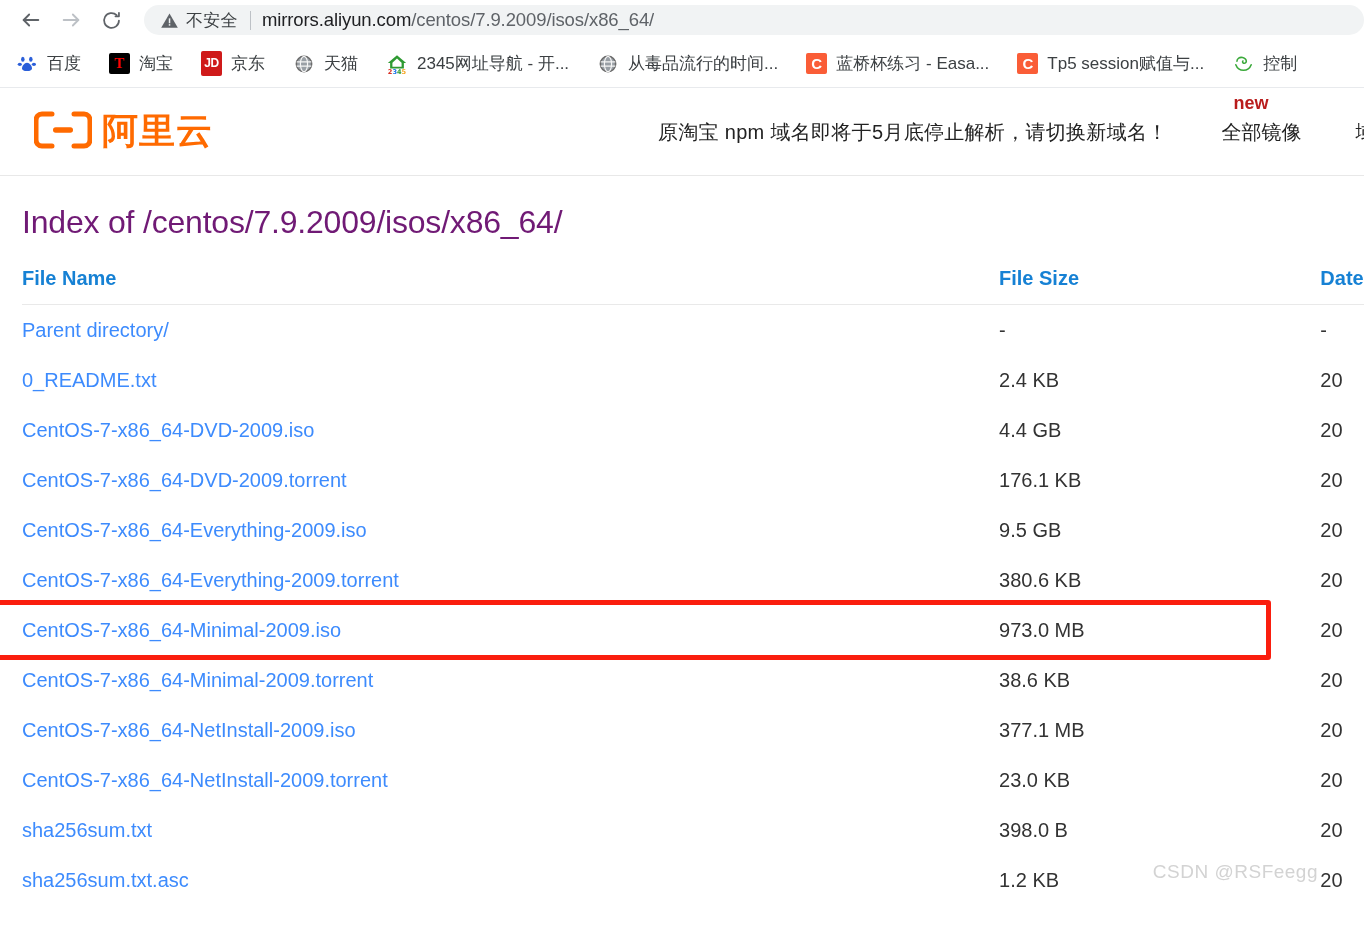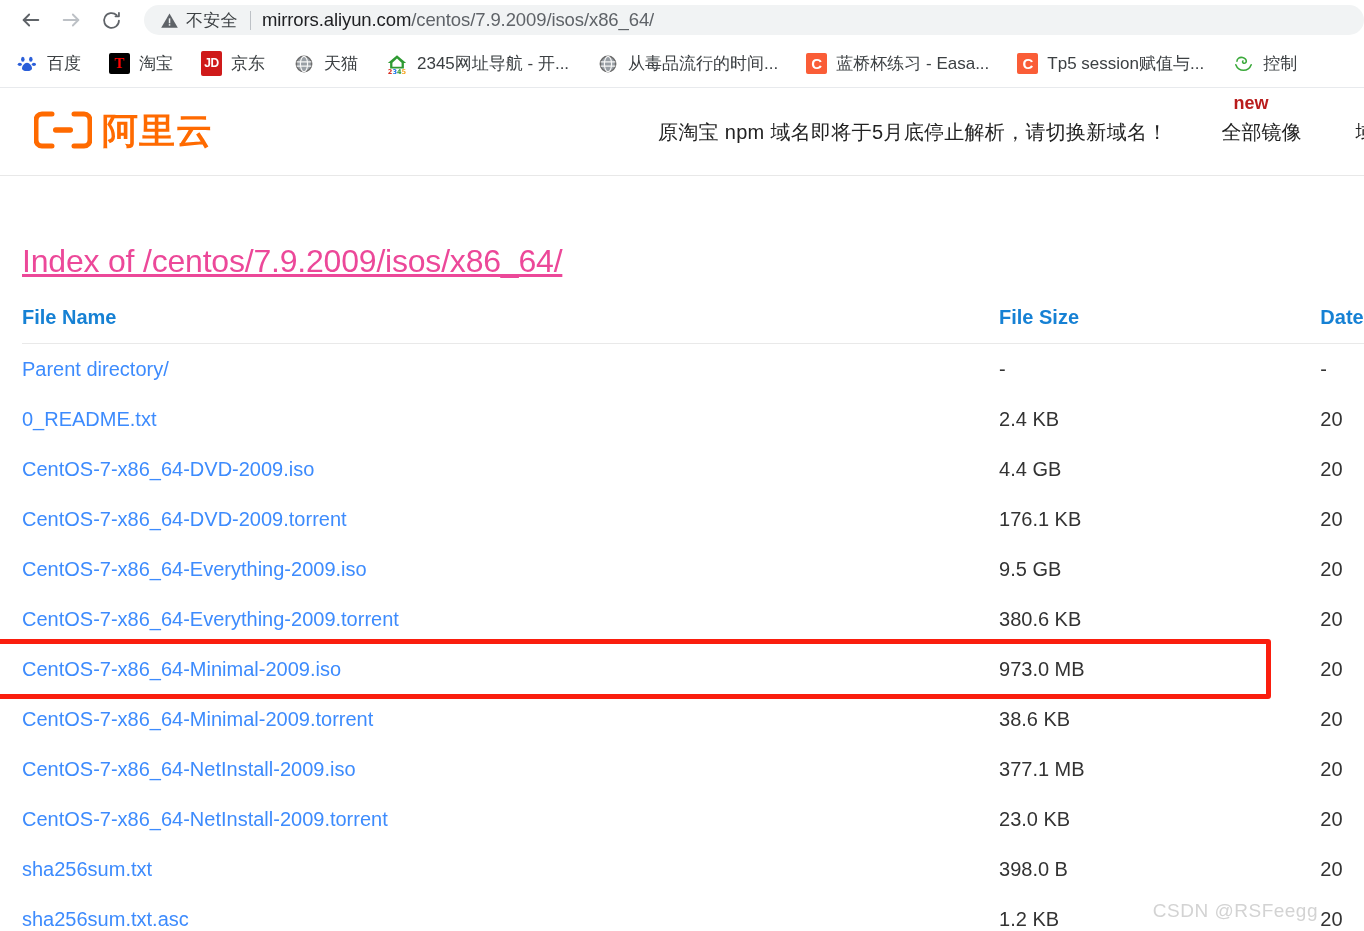--- a/index.html
+++ b/index.html
@@ -194,26 +194,25 @@
     font-weight: 700;
   }
 
   
   .content {
     padding: 0 22px;
     position: relative;
   }
   .page-title {
     font-size: 32px;
-    color: #ec4899;
+    color: #701a75;
     font-weight: 400;
-    margin-top: 67px;
+    margin-top: 28px;
     margin-bottom: 22px;
     letter-spacing: -0.2px;
-    text-decoration: underline;
   }
   table.listing {
     width: 1700px;
     border-collapse: collapse;
     table-layout: fixed;
   }
   table.listing th {
     text-align: left;
     font-size: 20px;
     color: #1681d4;

